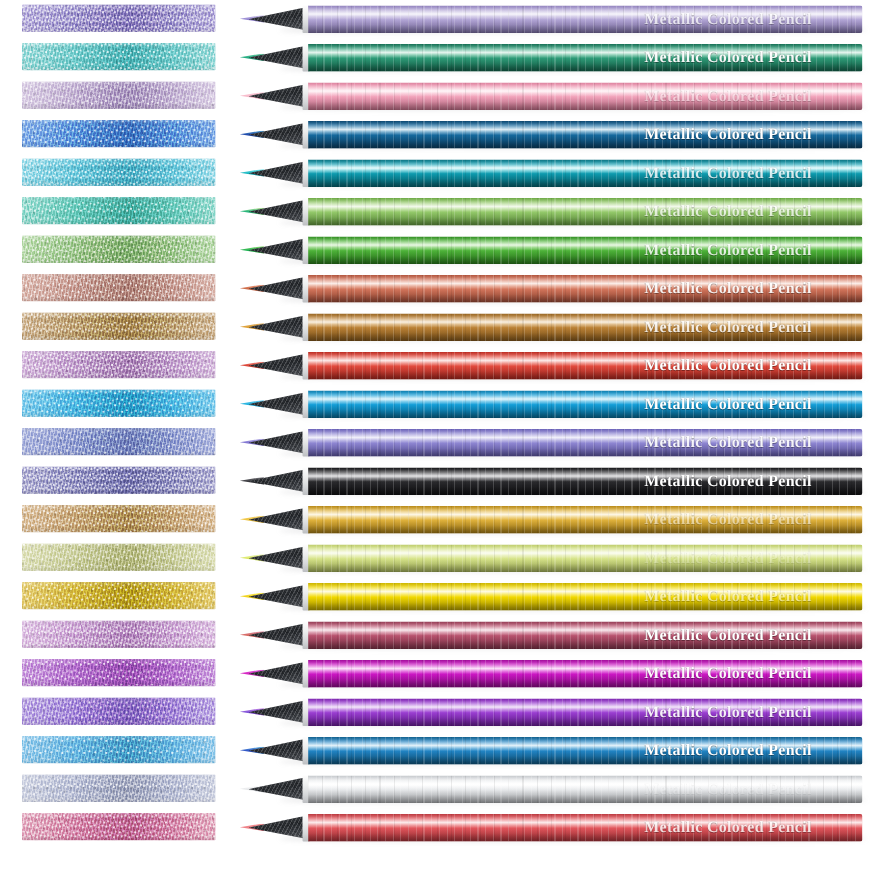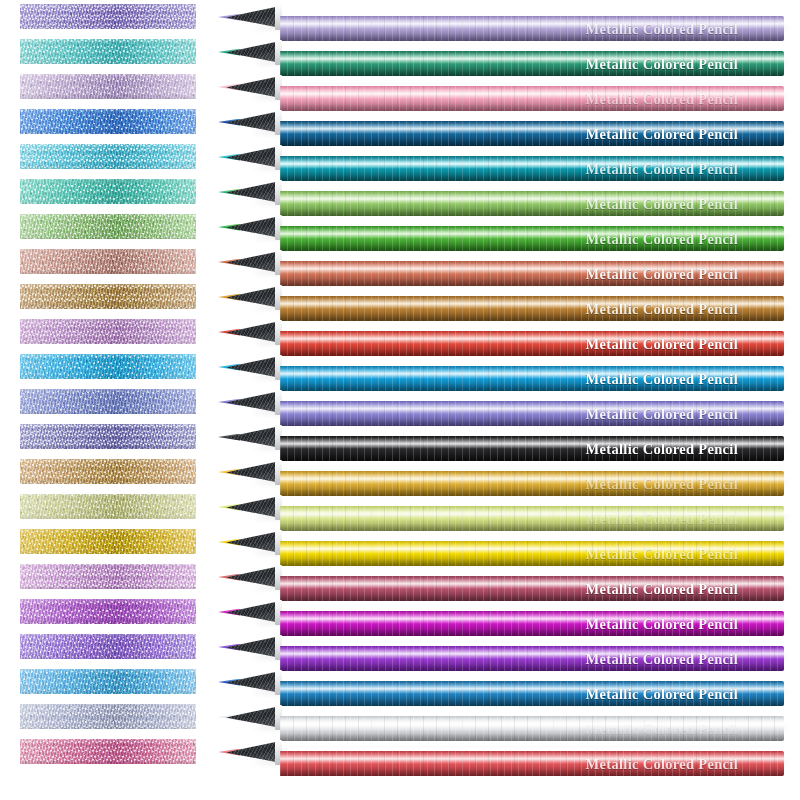--- a/index.html
+++ b/index.html
@@ -140,21 +140,21 @@
     width: 7px;
     height: 25px;
     background: linear-gradient(180deg, #fdfdfd 0%, #eceded 38%, #d6d8da 70%, #bcbec1 100%);
     border-radius: 1px;
   }
   
   .pencil .body {
     position: absolute;
     left: 62px;
     right: 0;
-    top: 12px;
+    top: 1px;
     height: 25px;
     border-radius: 0 2px 2px 0;
     overflow: hidden;
   }
   .pencil .body .paint { position: absolute; inset: 0; }
   
   .pencil .body .sheen {
     position: absolute;
     inset: 0;
     background: linear-gradient(180deg,

